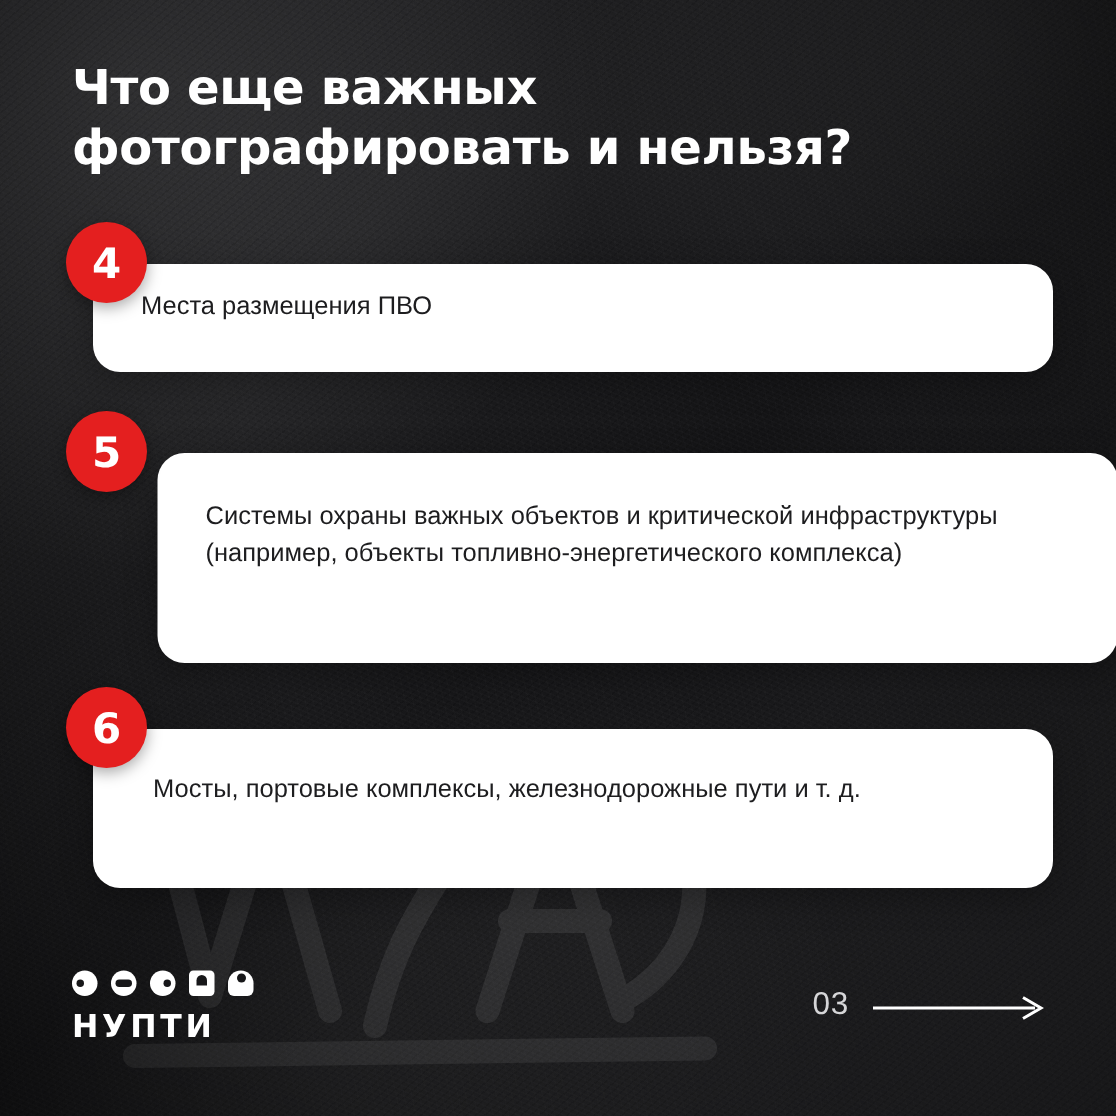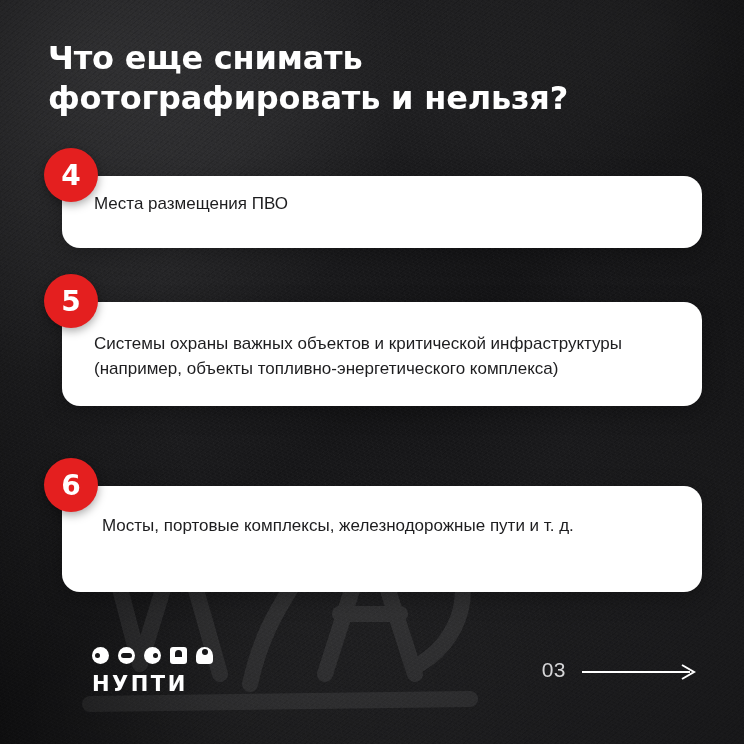--- a/index.html
+++ b/index.html
@@ -85,21 +85,21 @@
   .card-text {
     color: #1d1d1f;
     font-size: 17px;
     line-height: 1.45;
     font-weight: 400;
     padding: 26px 34px 26px 32px;
   }
 
   #card-1 { top: 176px; height: 72px; }
   #card-1 .card-text { padding-top: 16px; }
-  #card-2 { top: 302px; height: 104px; }
+  #card-2 { top: 302px; height: 140px; margin-left: 43px; }
   #card-2 .card-text { padding-top: 30px; }
   #card-3 { top: 486px; height: 106px; }
   #card-3 .card-text { padding-top: 28px; padding-left: 40px; }
 
   
   .badge {
     position: absolute;
     left: 44px;
     width: 54px;
     height: 54px;
@@ -118,21 +118,20 @@
   #badge-1 { top: 148px; }
   #badge-2 { top: 274px; }
   #badge-3 { top: 458px; }
 
   
   .logo {
     position: absolute;
     left: 48px;
     bottom: 48px;
     color: #ffffff;
-    margin-left: 44px;
   }
   .logo-faces { display: flex; gap: 9px; align-items: center; height: 20px; }
   .face {
     width: 17px; height: 17px;
     border-radius: 50%;
     background: #ffffff;
     position: relative;
   }
   .face.sq { border-radius: 3px; }
   .face::after {
@@ -191,21 +190,21 @@
         <path d="M20 230 L400 225"></path>
       </g>
     </svg>
   </div>
 
   <div class="vignette"></div>
 
   <div class="content">
 
     <h1 class="title">
-      <span class="l1">Что еще снимать</span>
+      <span class="l1">Что еще важных</span>
       <span class="l2">фотографировать и нельзя?</span>
     </h1>
 
     <div class="card" id="card-1">
       <div class="card-text">Места размещения ПВО</div>
     </div>
     <div class="badge" id="badge-1">4</div>
 
     <div class="card" id="card-2">
       <div class="card-text">Системы охраны важных объектов и критической инфраструктуры (например, объекты топливно-энергетического комплекса)</div>

